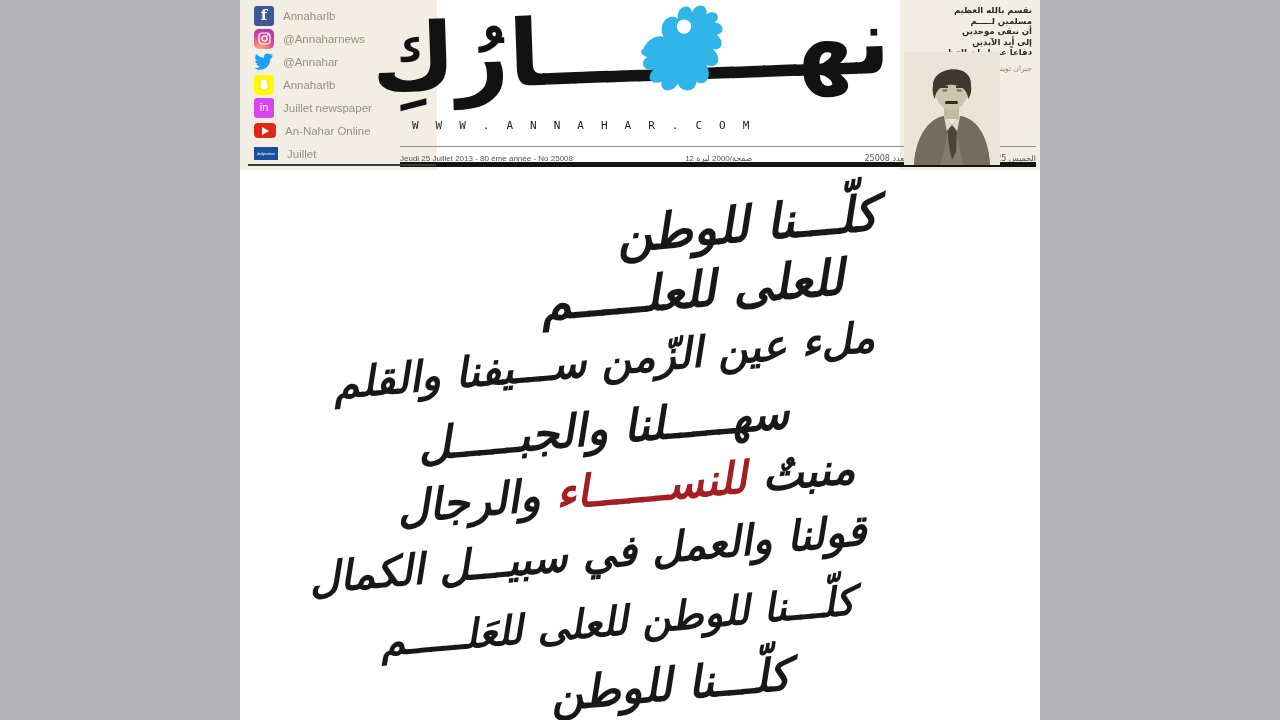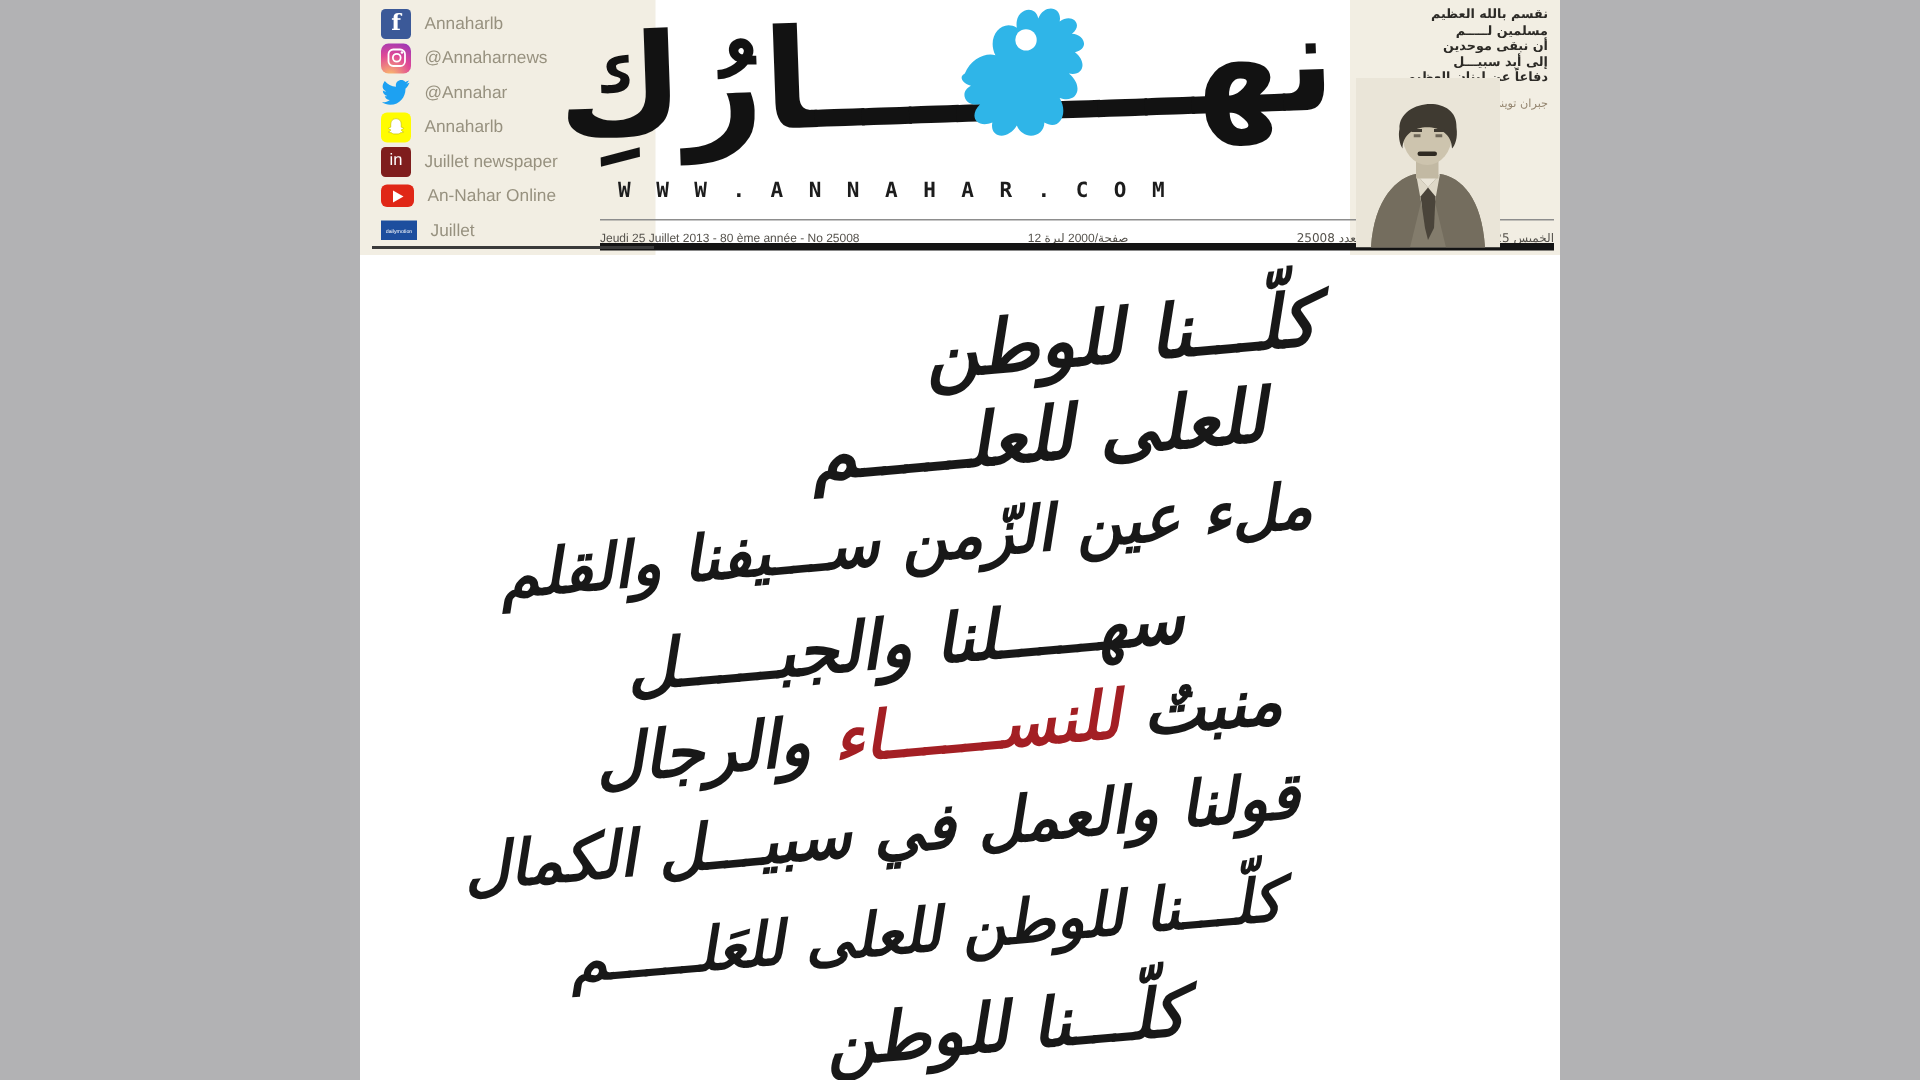--- a/index.html
+++ b/index.html
@@ -13,31 +13,31 @@
   .social-panel { position:absolute; left:0; top:0; width:197px; height:170px; background:#f2eee3; }
   .portrait-panel { position:absolute; right:0; top:0; width:140px; height:170px; background:#f2eee3; }
 
   .social-list { position:absolute; left:14px; top:4px; width:180px; }
   .social-row { display:flex; align-items:center; gap:9px; height:23px; }
   .social-label { font-size:11.5px; color:#97917f; white-space:nowrap; }
   .sicon { width:20px; height:20px; flex:none; display:flex; align-items:center; justify-content:center; }
   .fb { background:#3b5998; border-radius:3px; color:#fff; font-family:"DejaVu Serif", serif; font-weight:bold; font-size:15px; line-height:1; }
   .ig { border-radius:5px; background:radial-gradient(circle at 30% 110%, #fdc468 0%, #df4996 55%, #9b36b7 95%); }
   .sc { background:#fffc00; border-radius:4px; }
-  .li { background:#7f1d1d; border-radius:3px; color:#fff; font-weight:normal; font-size:11px; line-height:1; }
+  .li { background:#d946ef; border-radius:3px; color:#fff; font-weight:normal; font-size:11px; line-height:1; }
   .yt { width:22px; height:15px; background:#e02717; border-radius:4px; }
   .yt .tri { width:0; height:0; border-left:7px solid #fff; border-top:4.5px solid transparent; border-bottom:4.5px solid transparent; }
   .dm { width:24px; height:13px; background:#1d4e9e; color:#fff; font-size:3.5px; letter-spacing:0; overflow:hidden; }
 
   .logo-text { position:absolute; top:-4px; right:150px; width:480px; direction:rtl; text-align:center;
     font-family:"DejaVu Sans", sans-serif; font-weight:bold; font-size:92px; color:#121212;
     white-space:nowrap; transform:rotate(-2deg); }
   .rooster { position:absolute; left:383px; top:-4px; }
   .logo-url { position:absolute; top:119px; left:172px; width:640px; font-family:"DejaVu Sans Mono", monospace;
-    font-weight:bold; font-size:14px; color:#1c1c1c; letter-spacing:17px; white-space:nowrap; }
+    font-weight:normal; font-size:11px; color:#1c1c1c; letter-spacing:17px; white-space:nowrap; }
 
   .rule-thin   { position:absolute; left:160px; top:146px; width:636px; height:1px; background:#8d8d8d; }
   .dateline { position:absolute; left:160px; top:154px; width:636px; display:flex; justify-content:space-between;
     font-size:8px; color:#55524c; align-items:center; }
   .dateline .mid { font-family:Liberation Sans, sans-serif; }
   .dateline .ar { direction:rtl; font-family:"DejaVu Sans", sans-serif; }
   .rule-thick  { position:absolute; left:160px; top:162px; width:636px; height:5px; background:#141414; }
   .rule-social { position:absolute; left:8px;  top:164px; width:188px; height:2px; background:#3a3a3a; }
 
   .oath { position:absolute; right:8px; top:5px; width:104px; direction:rtl; text-align:right;
@@ -129,21 +129,21 @@
       <span class="mid">12 صفحة/2000 ليرة</span>
       <span class="ar">الخميس 25 تموز 2013 - السنة 80 - العدد 25008</span>
     </div>
     <div class="rule-thick"></div>
     <div class="rule-social"></div>
 
     <div class="oath">
       <div>نقسم بالله العظيم</div>
       <div>مسلمين لـــــم</div>
       <div>أن نبقى موحدين</div>
-      <div>إلى أبد سبيـــل</div>
+      <div>إلى أبد الآبدين</div>
       <div>دفاعاً عن لبنان العظيم</div>
       <div class="sig">جبران تويني</div>
     </div>
     <div class="portrait">
       <svg width="96" height="113" viewBox="0 0 96 113">
         <rect width="96" height="113" fill="#eae5d8"></rect>
         <path d="M10 113 C12 80 28 66 40 64 L48 73 L56 64 C70 66 84 80 86 113 Z" fill="#837c6c"></path>
         <path d="M10 113 C12 80 28 66 40 64 L44 80 L36 113 Z" fill="#746d5e"></path>
         <path d="M86 113 C84 80 70 66 56 64 L52 80 L60 113 Z" fill="#746d5e"></path>
         <path d="M40 64 L48 73 L56 64 L52 86 L48 92 L44 86 Z" fill="#ded8c8"></path>

